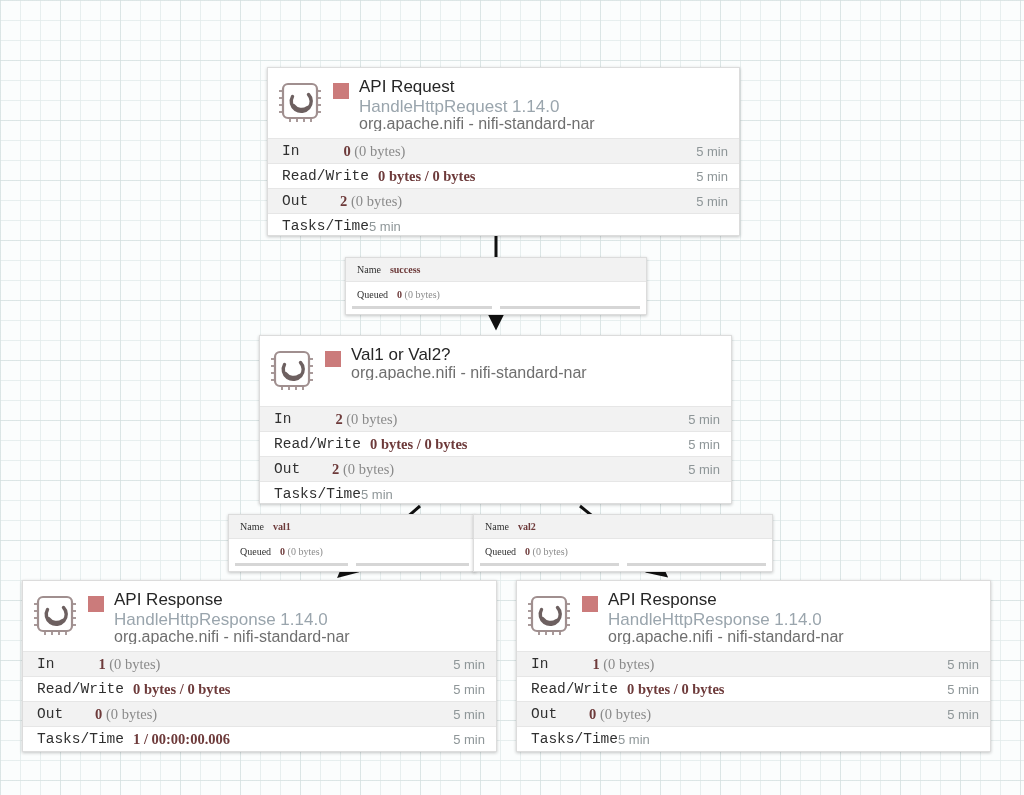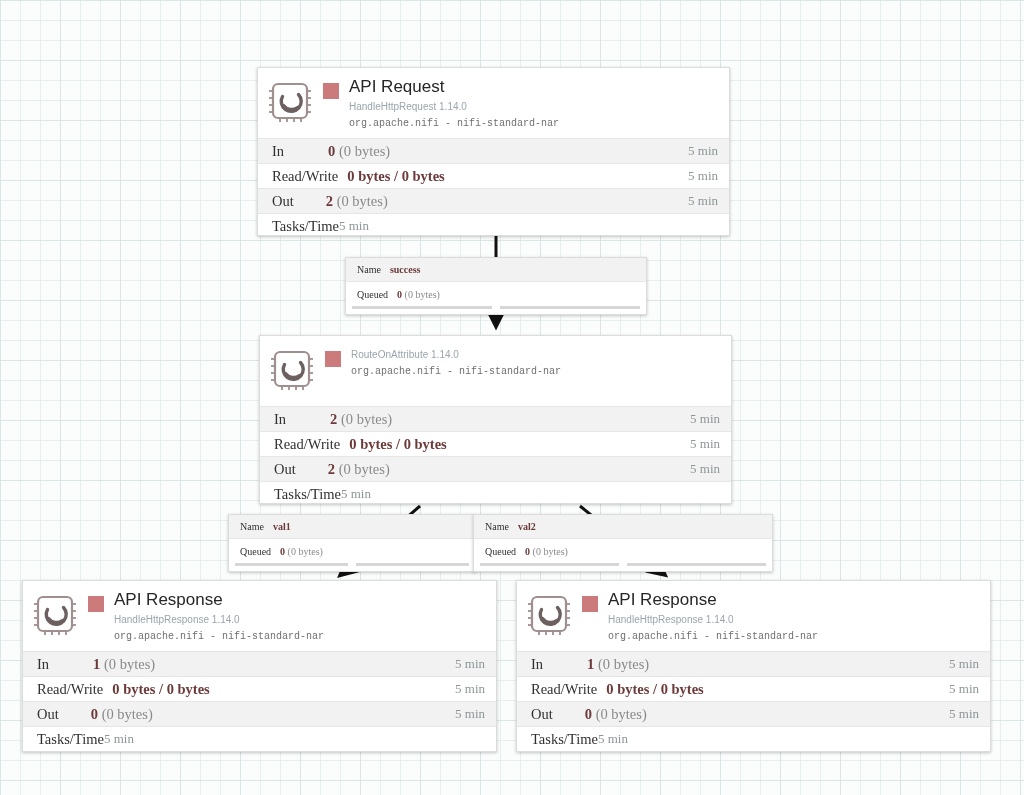--- a/index.html
+++ b/index.html
@@ -82,65 +82,66 @@
     overflow: hidden;
   }
   .proc-name {
     font-size: 17px;
     color: #262626;
     line-height: 20px;
     white-space: nowrap;
     font-family: "Liberation Sans", sans-serif;
   }
   .proc-type {
-    font-size: 10px;
+    font-size: 17px;
     color: #9aa5ad;
     line-height: 19px;
     white-space: nowrap;
     font-family: "Liberation Sans", sans-serif;
   }
   .proc-bundle {
-    font-size: 10px;
+    font-size: 16px;
     color: #6f6f6f;
     line-height: 15px;
     white-space: nowrap;
-    font-family: Liberation Mono, monospace;
+    font-family: Liberation Sans, sans-serif;
   }
 
   .stat-row {
     display: flex;
     align-items: center;
     height: 25px;
     border-top: 1px solid #e6e6e6;
     font-family: "Liberation Serif", serif;
     font-size: 14.5px;
     box-sizing: border-box;
     padding: 0 0 0 14px;
   }
   .stat-row.alt { background: #f2f2f2; }
   .stat-row.plain { background: #ffffff; }
   .stat-label {
     color: #303030;
     flex: 0 0 auto;
+    font-family: Liberation Mono, monospace;
   }
   .stat-value {
     flex: 1 1 auto;
     color: #6d3a3a;
     font-weight: bold;
     white-space: nowrap;
     overflow: hidden;
   }
   .stat-value .dim {
     color: #8a8a8a;
     font-weight: normal;
   }
   .stat-time {
     flex: 0 0 auto;
     color: #8e9698;
-    font-family: Liberation Serif, serif;
+    font-family: Liberation Sans, sans-serif;
     font-size: 13px;
     padding-right: 11px;
   }
 
   
   .connection {
     position: absolute;
     background: #ffffff;
     border: 1px solid #dcdcdc;
     box-shadow: 0 1px 3px rgba(0,0,0,0.22);
@@ -187,21 +188,21 @@
       </marker>
     </defs>
 
     <path d="M 496 236 L 496 320" stroke="#111111" stroke-width="3" fill="none" marker-end="url(#arrow)"></path>
 
     <path d="M 420 506 L 345 571" stroke="#111111" stroke-width="3" fill="none" marker-end="url(#arrow)"></path>
 
     <path d="M 580 506 L 660 571" stroke="#111111" stroke-width="3" fill="none" marker-end="url(#arrow)"></path>
   </svg>
 
-  <div class="processor" style="left:257px; top:67px; width:473px; height:169px;">
+  <div class="processor" style="left:267px; top:67px; width:473px; height:169px;">
     <div class="proc-head">
       <span class="chip-icon">
         <svg viewBox="0 0 46 46" width="46" height="46" xmlns="http://www.w3.org/2000/svg">
           <rect x="6" y="6" width="34" height="34" rx="5" ry="5" fill="#ffffff" stroke="#a08f8f" stroke-width="2.2"></rect>
           <g stroke="#a08f8f" stroke-width="1.8">
             <line x1="6" y1="13" x2="2" y2="13"></line>
             <line x1="6" y1="20" x2="2" y2="20"></line>
             <line x1="6" y1="27" x2="2" y2="27"></line>
             <line x1="6" y1="34" x2="2" y2="34"></line>
             <line x1="40" y1="13" x2="44" y2="13"></line>
@@ -282,21 +283,21 @@
             <line x1="20" y1="40" x2="20" y2="44"></line>
             <line x1="27" y1="40" x2="27" y2="44"></line>
             <line x1="34" y1="40" x2="34" y2="44"></line>
           </g>
           <path d="M 31.5 16.5 A 10 10 0 1 1 15.5 18.5" fill="none" stroke="#6d6060" stroke-width="3.4" stroke-linecap="round"></path>
           <path d="M 16.5 27.5 A 10 10 0 0 0 30.5 29.5" fill="none" stroke="#6d6060" stroke-width="3.4" stroke-linecap="round"></path>
         </svg>
       </span>
       <span class="status-dot"></span>
       <span class="proc-titles">
-        <div class="proc-type">RouteOnAttribute 1.14.0</div>
+        <div class="proc-name">Val1 or Val2?</div>
         <div class="proc-bundle">org.apache.nifi - nifi-standard-nar</div>
       </span>
     </div>
     <div class="stat-row alt">
       <span class="stat-label">In</span>
       <span class="stat-value" style="padding-left:44px;"><b>2</b>
         <span class="dim">(0 bytes)</span></span>
       <span class="stat-time">5 min</span>
     </div>
     <div class="stat-row plain">
@@ -392,20 +393,22 @@
       <span class="stat-time">5 min</span>
     </div>
     <div class="stat-row alt">
       <span class="stat-label">Out</span>
       <span class="stat-value" style="padding-left:32px;"><b>0</b>
         <span class="dim">(0 bytes)</span></span>
       <span class="stat-time">5 min</span>
     </div>
     <div class="stat-row plain">
       <span class="stat-label">Tasks/Time</span>
+      <span class="stat-value" style="padding-left:9px;"><b>1 / 00:00:00.006</b>
+        <span class="dim"></span></span>
       <span class="stat-time">5 min</span>
     </div>
   </div>
 
   <div class="processor" style="left:516px; top:580px; width:475px; height:172px;">
     <div class="proc-head">
       <span class="chip-icon">
         <svg viewBox="0 0 46 46" width="46" height="46" xmlns="http://www.w3.org/2000/svg">
           <rect x="6" y="6" width="34" height="34" rx="5" ry="5" fill="#ffffff" stroke="#a08f8f" stroke-width="2.2"></rect>
           <g stroke="#a08f8f" stroke-width="1.8">

